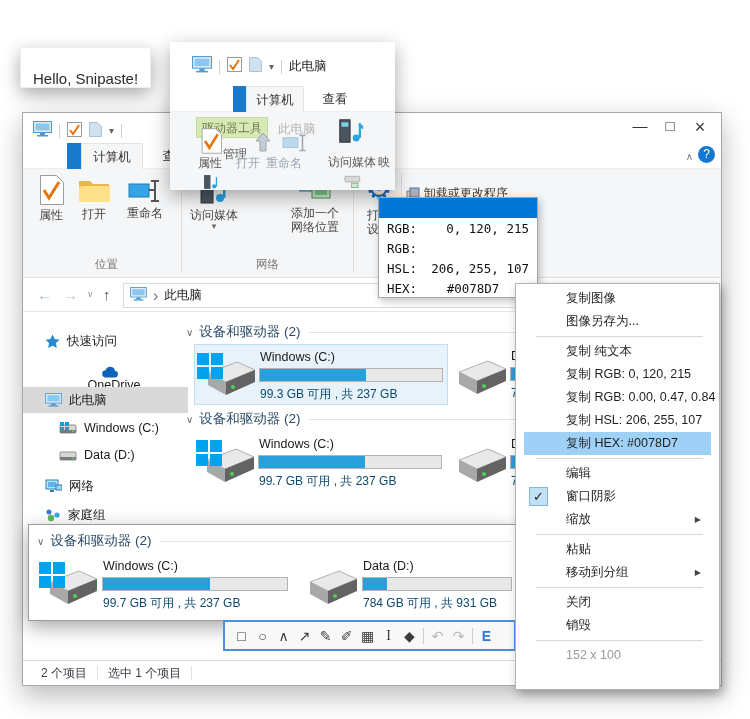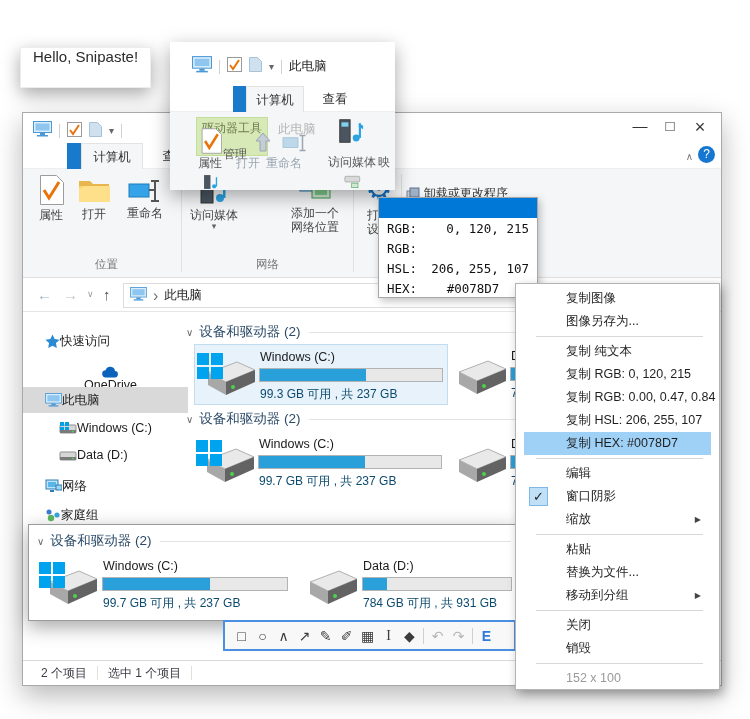--- a/index.html
+++ b/index.html
@@ -19,21 +19,21 @@
   .ribbon { background:#f5f6f7; border-bottom:1px solid #e0e0e0; position:relative; }
   .rbtn { position:absolute; display:flex; flex-direction:column; align-items:center; font-size:12px; color:#444; }
   .rbtn .lbl { margin-top:3px; line-height:14px; text-align:center; white-space:nowrap; }
   .vsep { position:absolute; width:1px; background:#e0e0e0; }
   .grouplbl { position:absolute; font-size:11.5px; color:#777; }
   .caret { font-size:9px; color:#666; line-height:8px; }
   .addr { position:absolute; background:#fff; border-bottom:1px solid #e6e6e6; }
   .navglyph { font-size:15px; }
   .addrfield { position:absolute; border:1px solid #dcdcdc; background:#fff; display:flex; align-items:center; }
   .sideitem { position:absolute; display:flex; align-items:center; font-size:12.5px; color:#1a1a1a; height:26px; }
-  .sideitem .txt { }
+  .sideitem .txt { margin-left:7px; }
   .sideitem.sel { background:#d9d9d9; }
   .sechead { position:absolute; display:flex; align-items:center; color:#2b4a68; font-size:13.5px; }
   .sechead .rule { flex:1; height:1px; background:#e3e3e3; margin-left:8px; }
   .drivecard { position:absolute; }
   .drivecard.sel { background:#e7f2fb; border:1px solid #c3ddf0; }
   .dname { position:absolute; font-size:12.5px; color:#1a1a1a; white-space:nowrap; }
   .dbar { position:absolute; height:14px; border:1px solid #b3b3b3; background:#e8e8e8; }
   .dbar .fill { height:100%; background:#2aa0da; }
   .dcap { position:absolute; font-size:12px; color:#0c4a6e; white-space:nowrap; }
   .statusbar { position:absolute; border-top:1px solid #d9d9d9; background:#fff; display:flex; align-items:center; font-size:12px; color:#3c3c46; }
@@ -50,21 +50,21 @@
   .mi { position:relative; height:23px; line-height:23px; font-size:12.5px; color:#1f1f1f; padding-left:42px; white-space:nowrap; }
   .mi.hl { background:#9fd1f7; }
   .mi.dis { color:#9a9a9a; }
   .mi .sub { position:absolute; right:10px; top:0; font-size:8px; color:#444; }
   .mi .chk { position:absolute; left:5px; top:2px; width:19px; height:19px; background:#bfe0f7; border:1px solid #7fb8e6; color:#222;
              font-size:13px; line-height:18px; text-align:center; }
   .msep { height:1px; background:#d7d7d7; margin:3px 8px 3px 12px; }
 
   
   .float { box-shadow:0 6px 18px rgba(0,0,0,.35); background:#fff; }
-  .hello { display:flex; align-items:flex-start; padding-left:12px; font-size:15px; color:#2b2b2b; border:1px solid #ededed; }
+  .hello { display:flex; align-items:flex-end; padding-left:12px; font-size:15px; color:#2b2b2b; border:1px solid #ededed; }
 
   
   .ptool { background:#f8f8f8; border:2px solid #4a90e2; display:flex; align-items:center; padding-left:6px; }
   .ptool .t { width:21px; text-align:center; font-size:14px; color:#3c3c3c; cursor:default; }
   .ptool .t.gray { color:#b5b5b5; }
   .ptool .tsep { width:1px; height:16px; background:#cfcfcf; margin:0 3px; }
   .ptool .t.blue { color:#2f7bd9; font-weight:bold; }
 
   .ghost { color:#b5b5b5; }
   .greenbox { background:#d7e9b7; border:1px solid #c3dd9b; color:#6f7d52; font-size:12px; text-align:center; }
@@ -435,21 +435,21 @@
       <span style="font-size:12.5px; color:#1a1a1a;">此电脑</span>
     </div>
 
     <div class="abs" style="left:0; top:44px; width:225px; height:26px; background:#fff; border-bottom:1px solid #eee;">
       <div class="tab file" style="left:22px; width:52px;">文件</div>
       <div class="tab active" style="left:76px; width:58px;">计算机</div>
       <div class="tab" style="left:140px; width:50px;">查看</div>
     </div>
 
     <div class="abs" style="left:0; top:70px; width:225px; height:78px; background:#f5f6f7;">
-      <div class="greenbox abs" style="left:26px; top:5px; width:72px; height:39px; line-height:21px;">驱动器工具</div>
+      <div class="greenbox abs" style="left:26px; top:5px; width:72px; height:21px; line-height:21px;">驱动器工具</div>
       <span class="abs ghost" style="left:108px; top:9px; font-size:12.5px;">此电脑</span>
       <svg class="abs" style="left:30px; top:16px;" width="22" height="26" viewBox="0 0 26 30">
           <path d="M2.5 0.5h16l7 7v22h-23z" fill="#fff" stroke="#9c9c9c"></path>
           <path d="M6 15l5 8 10-16" stroke="#e8740c" stroke-width="3" fill="none"></path>
         </svg>
       <svg class="abs" style="left:84px; top:20px;" width="18" height="20" viewBox="0 0 18 20">
           <path d="M9 1l7 8h-4v10H6V9H2z" fill="#c4cdd6" stroke="#9aa6b2"></path>
         </svg>
       <svg class="abs" style="left:112px; top:22px;" width="26" height="18" viewBox="0 0 34 24">
           <rect x="1" y="5" width="20" height="13" fill="#bcd8ea" stroke="#9dbcd4"></rect>
@@ -518,21 +518,20 @@
     <div class="mi">
       <span class="chk">✓</span>
       <span>窗口阴影</span>
     </div>
     <div class="mi">
       <span>缩放</span>
       <span class="sub">▶</span>
     </div>
     <div class="msep"></div>
     <div class="mi">粘贴</div>
-    <div class="mi">替换为文件...</div>
     <div class="mi">
       <span>移动到分组</span>
       <span class="sub">▶</span>
     </div>
     <div class="msep"></div>
     <div class="mi">关闭</div>
     <div class="mi">销毁</div>
     <div class="msep"></div>
     <div class="mi dis">152 x 100</div>
   </div>

